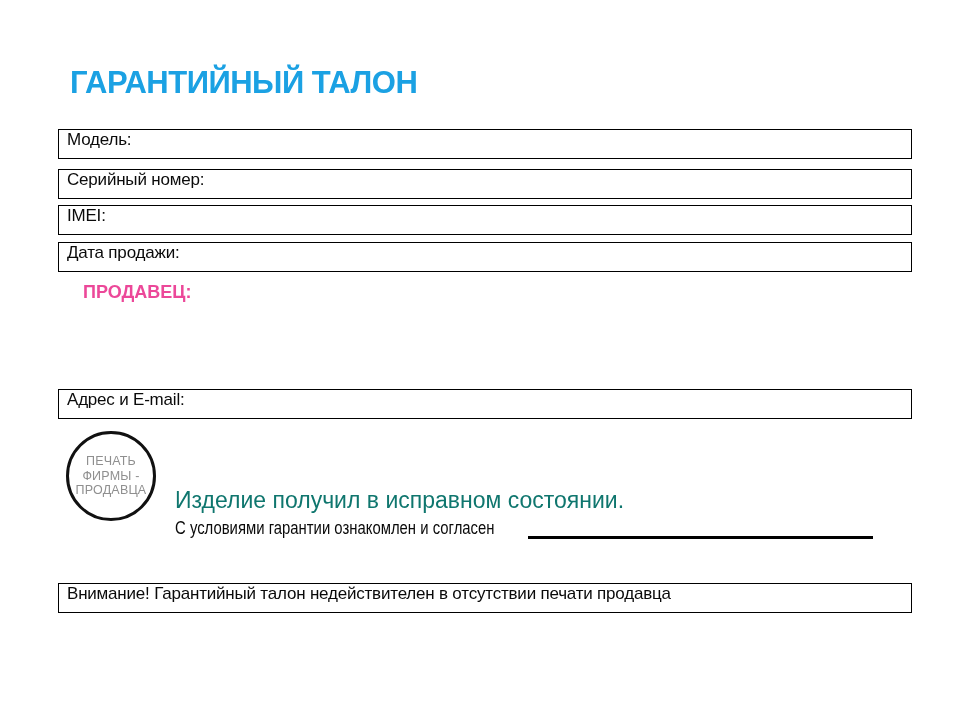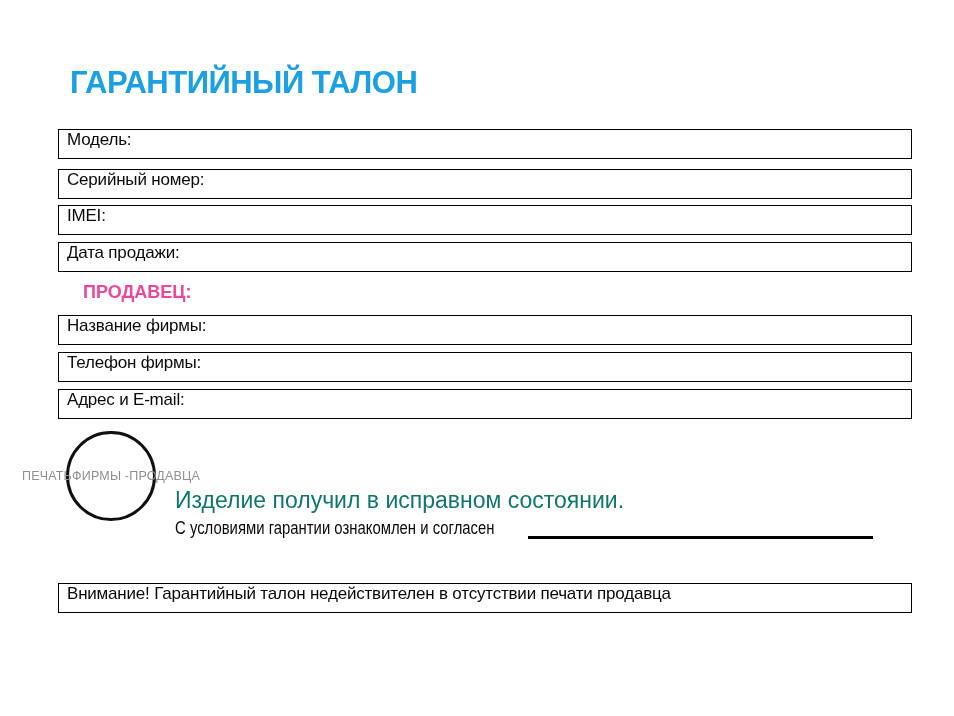--- a/index.html
+++ b/index.html
@@ -53,21 +53,21 @@
   }
   .stamp-circle {
     position: absolute;
     left: 66px;
     top: 431px;
     width: 84px;
     height: 84px;
     border: 3px solid #111111;
     border-radius: 50%;
     display: flex;
-    flex-direction: row;
+    flex-direction: column;
     align-items: center;
     justify-content: center;
     text-align: center;
   }
   .stamp-line {
     font-size: 12.5px;
     line-height: 1.18;
     color: #8F8F8F;
     letter-spacing: 0.2px;
     white-space: nowrap;
@@ -126,26 +126,20 @@
   </div>
   <div class="field-box" style="top:205px">
     <span class="field-label">IMEI:</span>
   </div>
   <div class="field-box" style="top:242px">
     <span class="field-label">Дата продажи:</span>
   </div>
 
   <h2 class="section-heading">ПРОДАВЕЦ:</h2>
 
-  <div class="field-box" style="top:315px">
-    <span class="field-label">Название фирмы:</span>
-  </div>
-  <div class="field-box" style="top:352px">
-    <span class="field-label">Телефон фирмы:</span>
-  </div>
   <div class="field-box" style="top:389px">
     <span class="field-label">Адрес и E-mail:</span>
   </div>
 
   <div class="stamp-circle">
     <span class="stamp-line">ПЕЧАТЬ</span>
     <span class="stamp-line">ФИРМЫ -</span>
     <span class="stamp-line">ПРОДАВЦА</span>
   </div>
 

